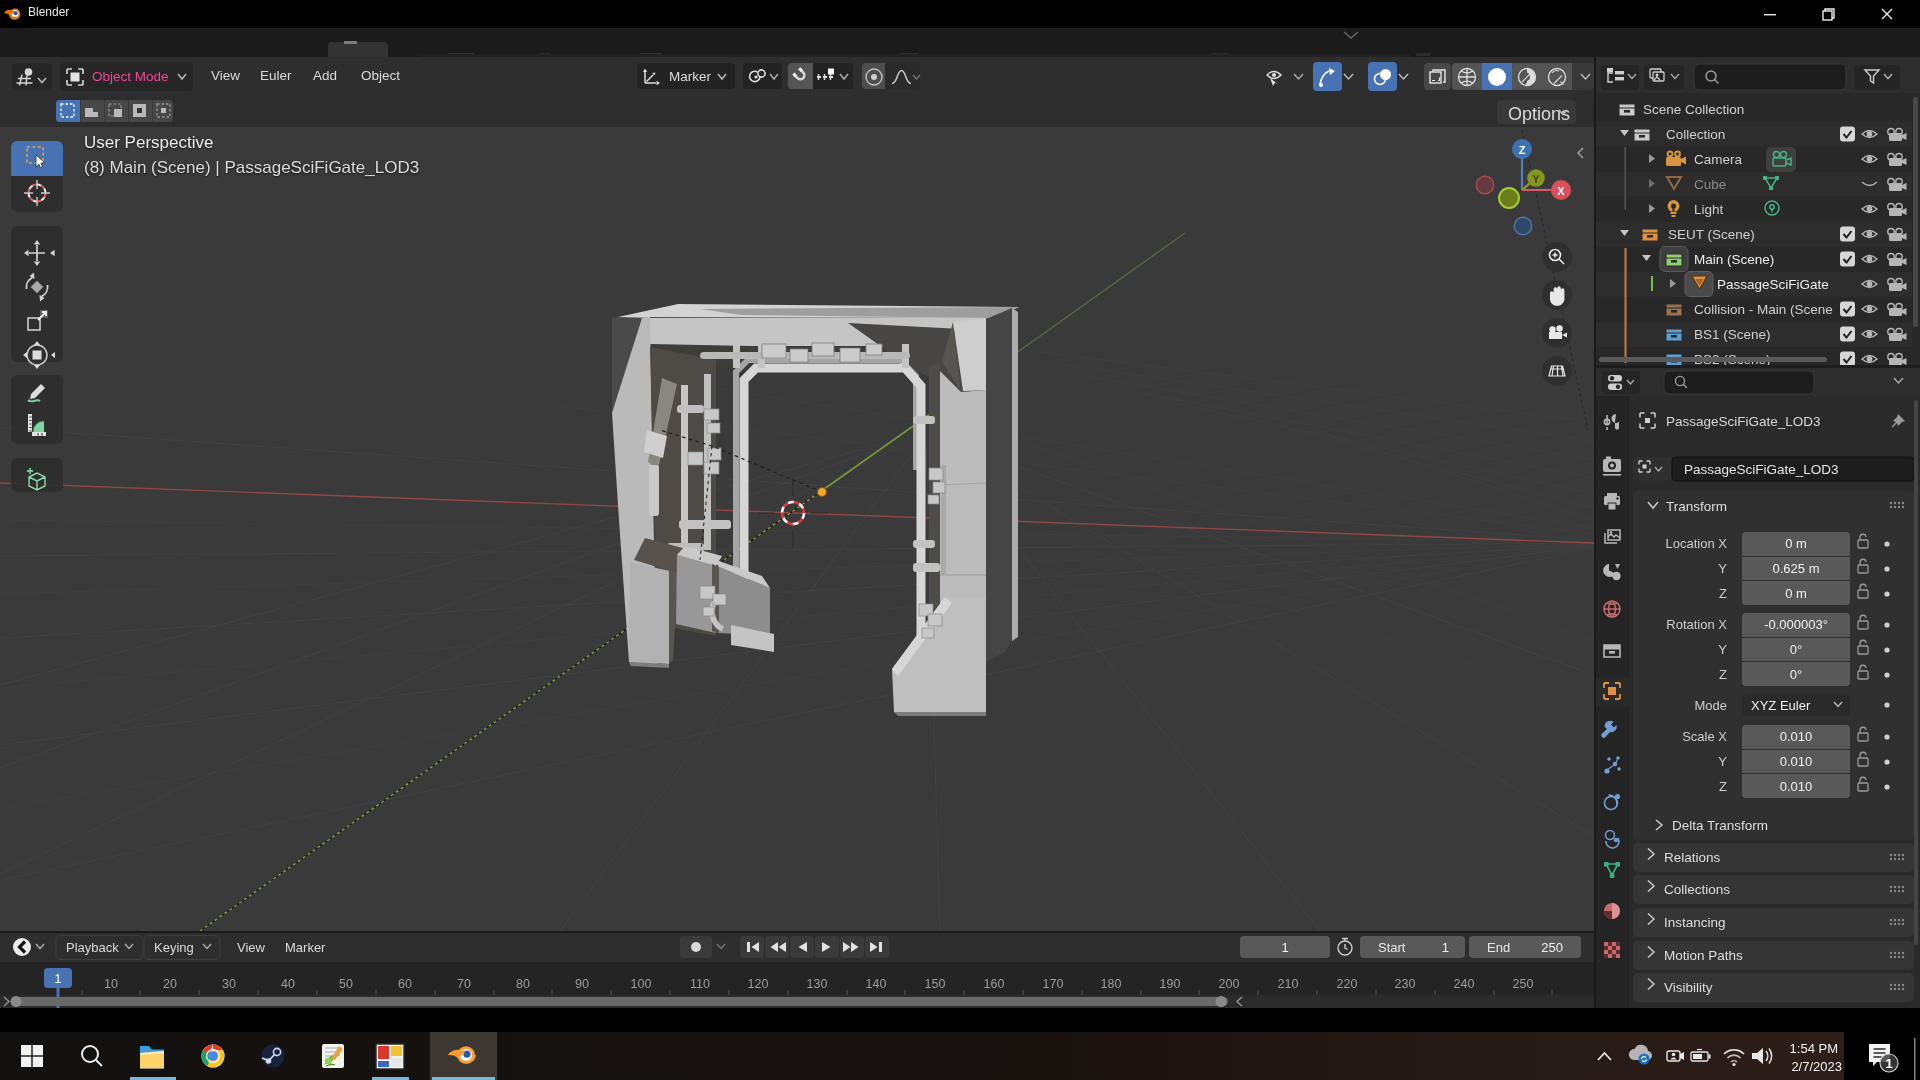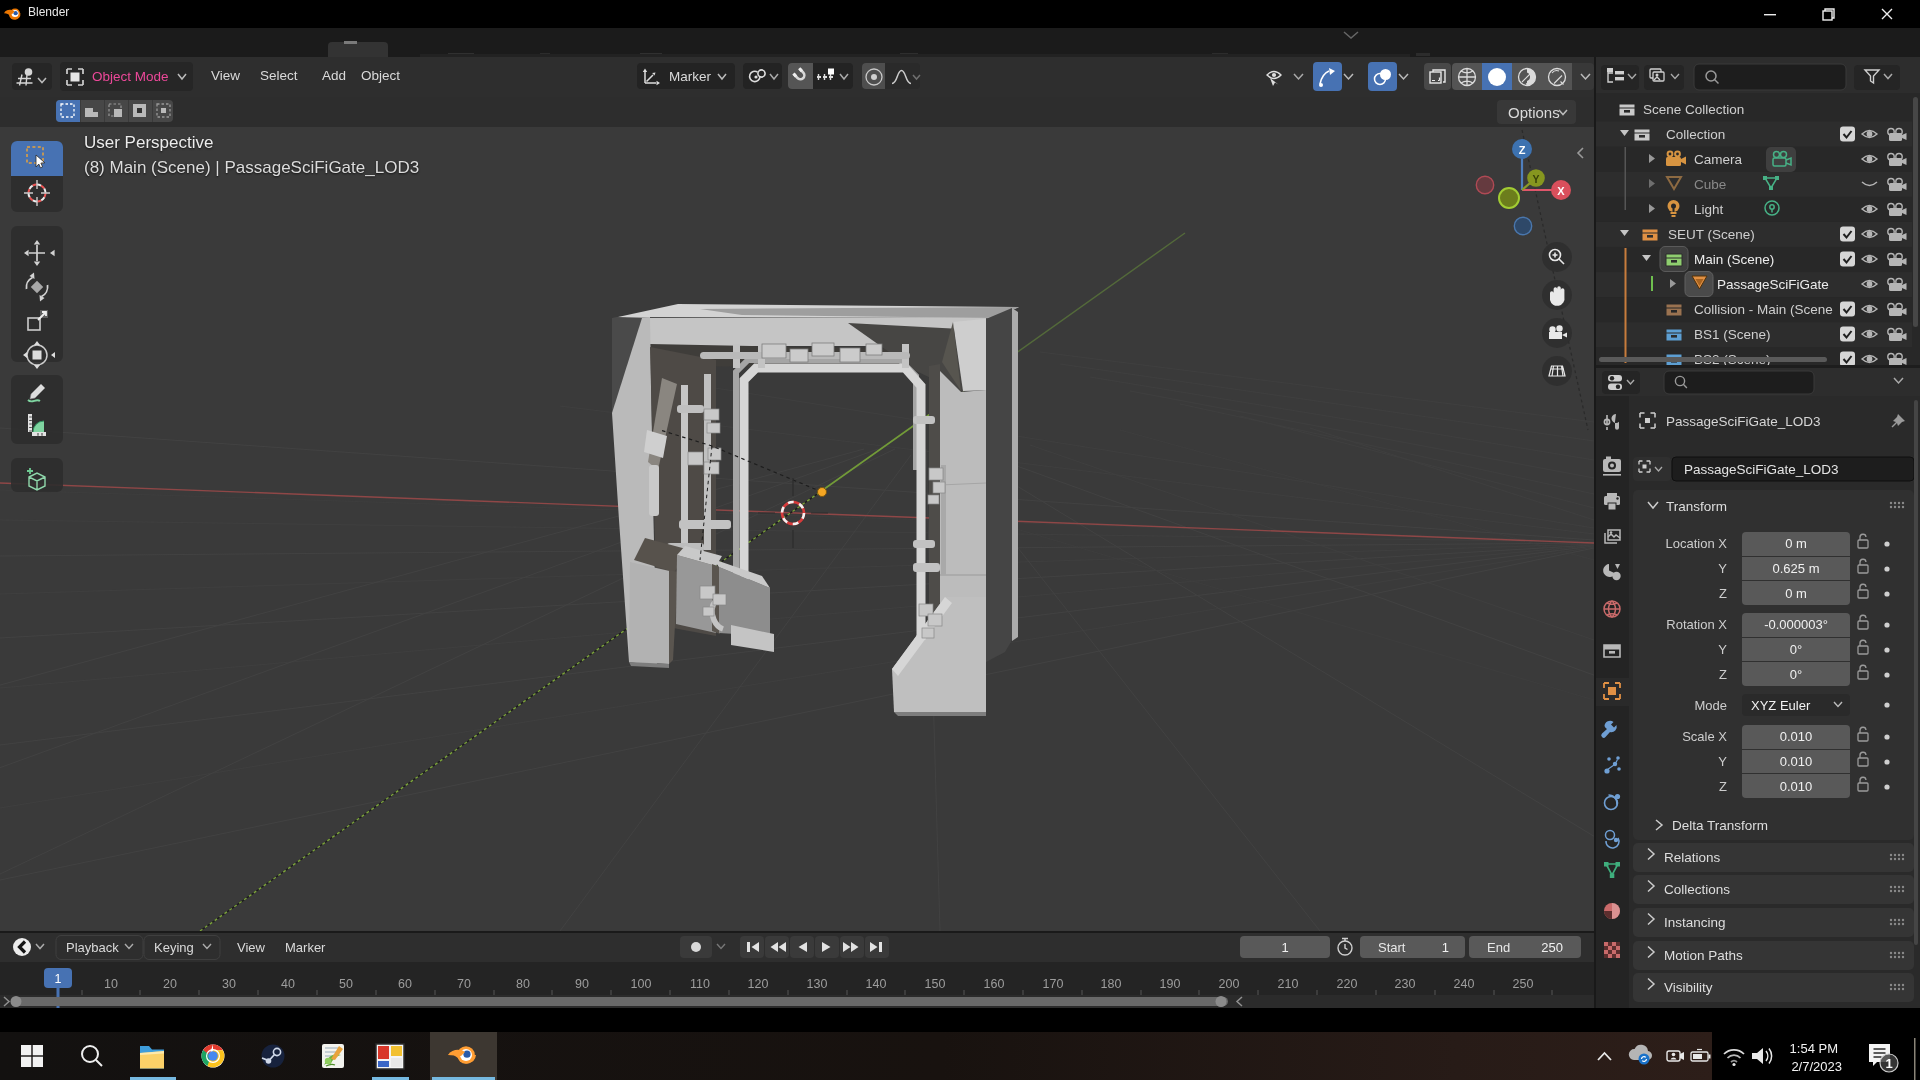--- a/index.html
+++ b/index.html
@@ -21,21 +21,21 @@
 .vtext{position:absolute;color:#d5d5d5;font-size:17px;text-shadow:0 1px 2px rgba(0,0,0,.7)}
 
 #rightcol{left:1596px;top:57px;width:324px;height:951px;background:#282828}
 #outliner{position:absolute;left:0;top:0;width:324px;height:309px;background:#282828}
 #props{position:absolute;left:0;top:311px;width:324px;height:640px;background:#2a2a2a}
 
 #timeline{left:0;top:931px;width:1594px;height:77px;background:#2b2b2b}
 
 #statusbar{left:0;top:1008px;width:1920px;height:24px;background:#202020}
 
-#taskbar{left:0;top:1032px;width:1712px;height:48px;background:linear-gradient(90deg,#131110 0%,#18120f 55%,#271b17 85%,#2d1e19 100%)}
+#taskbar{left:0;top:1032px;width:1844px;height:48px;background:linear-gradient(90deg,#131110 0%,#18120f 55%,#271b17 85%,#2d1e19 100%)}
 </style></head>
 <body>
 <div id="root">
   <div class="abs" id="titlebar">
     <svg class="abs" style="left:4px;top:6px" width="18" height="16" viewBox="0 0 22 18">
       <path d="M1 7 C4 4 8 4 11 6 L14 8 L20 8 A7 7 0 0 1 6 10 L3 8 Z" fill="#ea7600"></path>
       <circle cx="13.5" cy="8.5" r="6.2" fill="#ea7600"></circle>
       <circle cx="13.5" cy="8.5" r="4.3" fill="#fff"></circle>
       <circle cx="14.2" cy="8.0" r="2.6" fill="#2a5caa"></circle>
       <path d="M0 8 C3 3 9 3 13 6 L10 9 Z" fill="#ea7600"></path>
@@ -78,22 +78,22 @@
     <div class="hbtn" style="left:60px;top:5px;width:133px;height:29px;background:#262626"></div>
     <svg class="abs" style="left:65px;top:10px" width="20" height="20" viewBox="0 0 20 20">
       <path d="M2 2 h5 M2 2 v5 M18 2 h-5 M18 2 v5 M2 18 h5 M2 18 v-5 M18 18 h-5 M18 18 v-5" stroke="#cfcfcf" stroke-width="1.7" fill="none"></path>
       <rect x="5.5" y="5.5" width="9" height="9" fill="#e4e4e4"></rect>
     </svg>
     <div class="menutxt" style="left:92px;top:12px;color:#ec4899">Object Mode</div>
     <svg class="abs" style="left:176px;top:15px" width="12" height="10">
         <path d="M2 2 l4 5 l4 -5" fill="none" stroke="#bbb" stroke-width="1.5"></path>
       </svg>
     <div class="menutxt" style="left:211px">View</div>
-    <div class="menutxt" style="left:260px">Select</div>
-    <div class="menutxt" style="left:322px">Add</div>
+    <div class="menutxt" style="left:260px">Euler</div>
+    <div class="menutxt" style="left:313px">Add</div>
     <div class="menutxt" style="left:361px">Object</div>
 
     <div class="hbtn" style="left:637px;top:6px;width:98px;height:26px;background:#232323"></div>
     <div class="hbtn" style="left:743px;top:6px;width:39px;height:26px;background:#232323"></div>
     <div class="hbtn" style="left:788px;top:6px;width:65px;height:26px;background:#232323"></div>
     <div class="hbtn" style="left:788px;top:6px;width:25px;height:26px;background:#555555;border-radius:4px 0 0 4px"></div>
     <div class="hbtn" style="left:862px;top:6px;width:58px;height:26px;background:#2a2a2a"></div>
     <div class="hbtn" style="left:862px;top:6px;width:23px;height:26px;background:#4e4e4e;border-radius:4px 0 0 4px"></div>
     <svg class="abs" style="left:641px;top:10px" width="22" height="20" viewBox="0 0 22 20">
       <path d="M4 16 L4 5 M4 16 L15 16 M5.5 14.5 L12 8" stroke="#ddd" stroke-width="1.5" fill="none"></path>
@@ -192,21 +192,21 @@
       </svg>
     <svg class="abs" style="left:132px;top:6px" width="16" height="16">
         <rect x="1" y="1" width="13" height="13" fill="#b9b9b9"></rect>
         <rect x="5" y="5" width="5" height="5" fill="#333"></rect>
       </svg>
     <svg class="abs" style="left:156px;top:6px" width="16" height="16">
         <rect x="1" y="1" width="13" height="13" fill="none" stroke="#999" stroke-width="1.3" stroke-dasharray="2.5 2"></rect>
         <rect x="5" y="5" width="5" height="5" fill="#b9b9b9"></rect>
       </svg>
     <div class="abs" style="left:1497px;top:3px;width:79px;height:24px;background:#383838;border-radius:4px"></div>
-    <div class="menutxt" style="left:1508px;top:7px;font-size:15px">Options</div>
+    <div class="menutxt" style="left:1508px;top:7px;font-size:18px">Options</div>
     <svg class="abs" style="left:1557px;top:11px" width="12" height="10">
         <path d="M2 2 l4 4.5 l4 -4.5" fill="none" stroke="#bbb" stroke-width="1.5"></path>
       </svg>
   </div>
   <div class="abs" id="viewport">
     <svg width="1594" height="804" viewBox="0 127 1594 804">
 
       <g stroke="#424242" stroke-width="1" fill="none">
         <path d="M0 428 L1594 540"></path>
         <path d="M0 556 L1594 543"></path>

